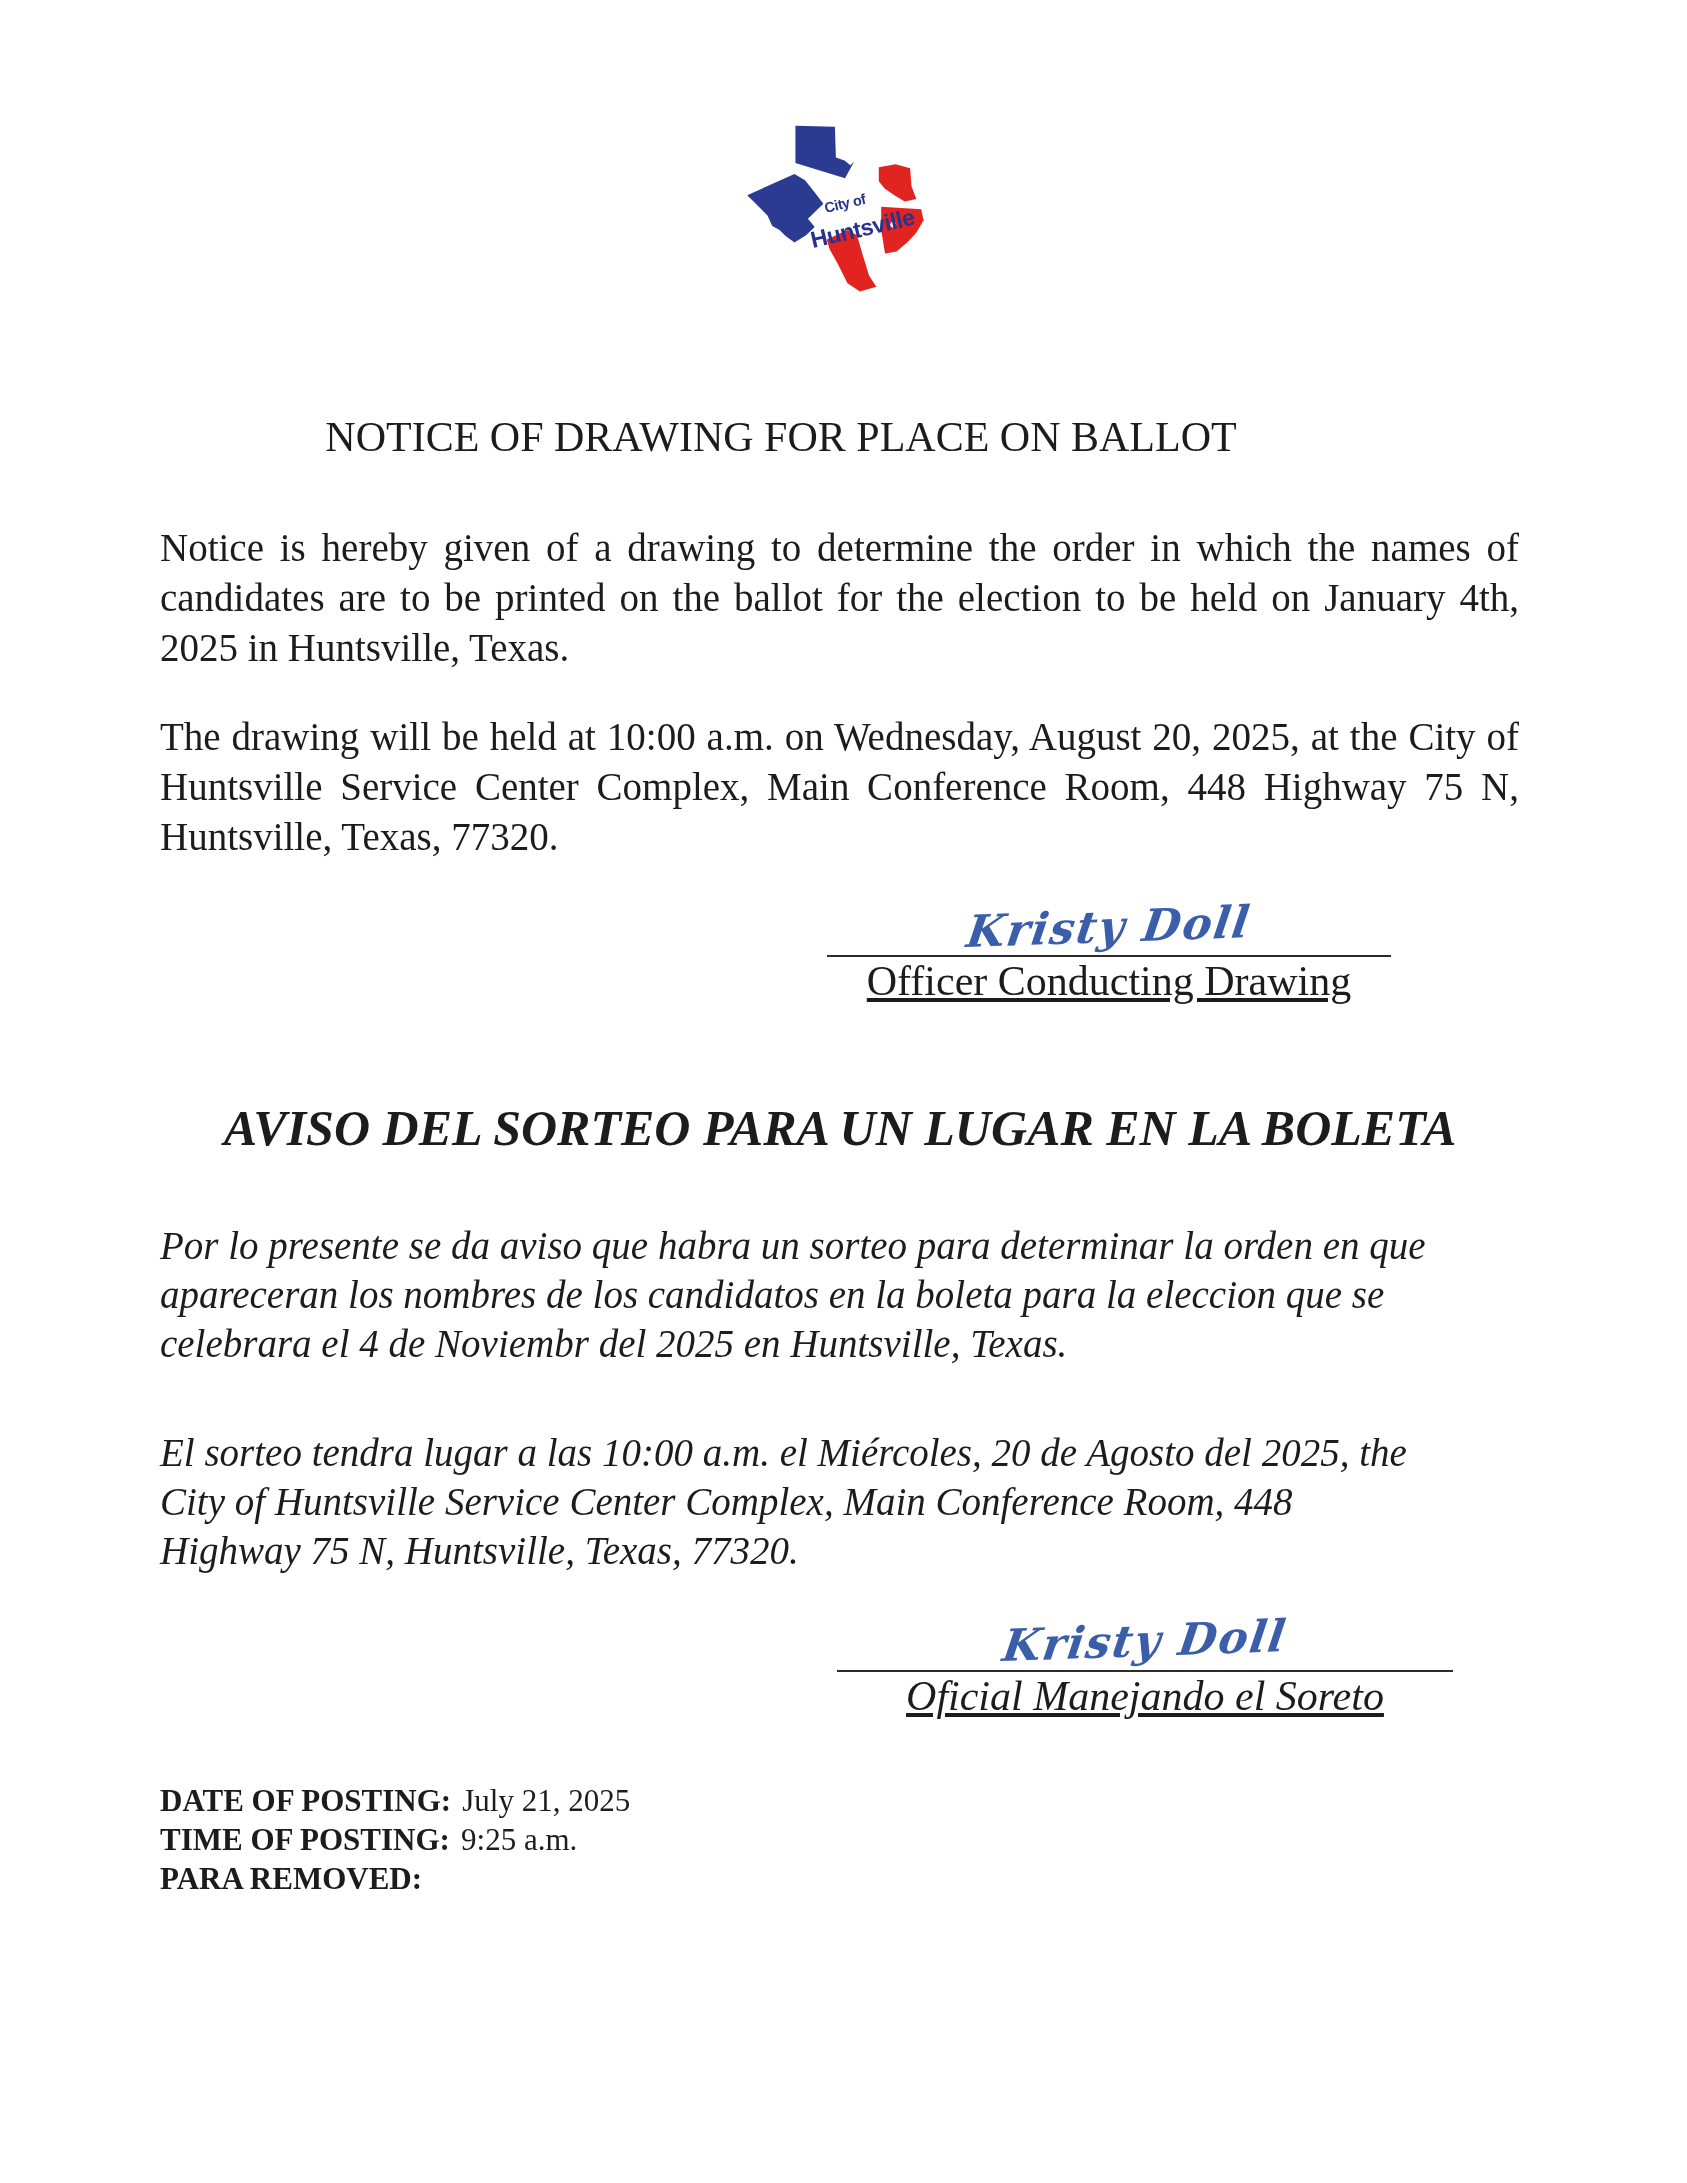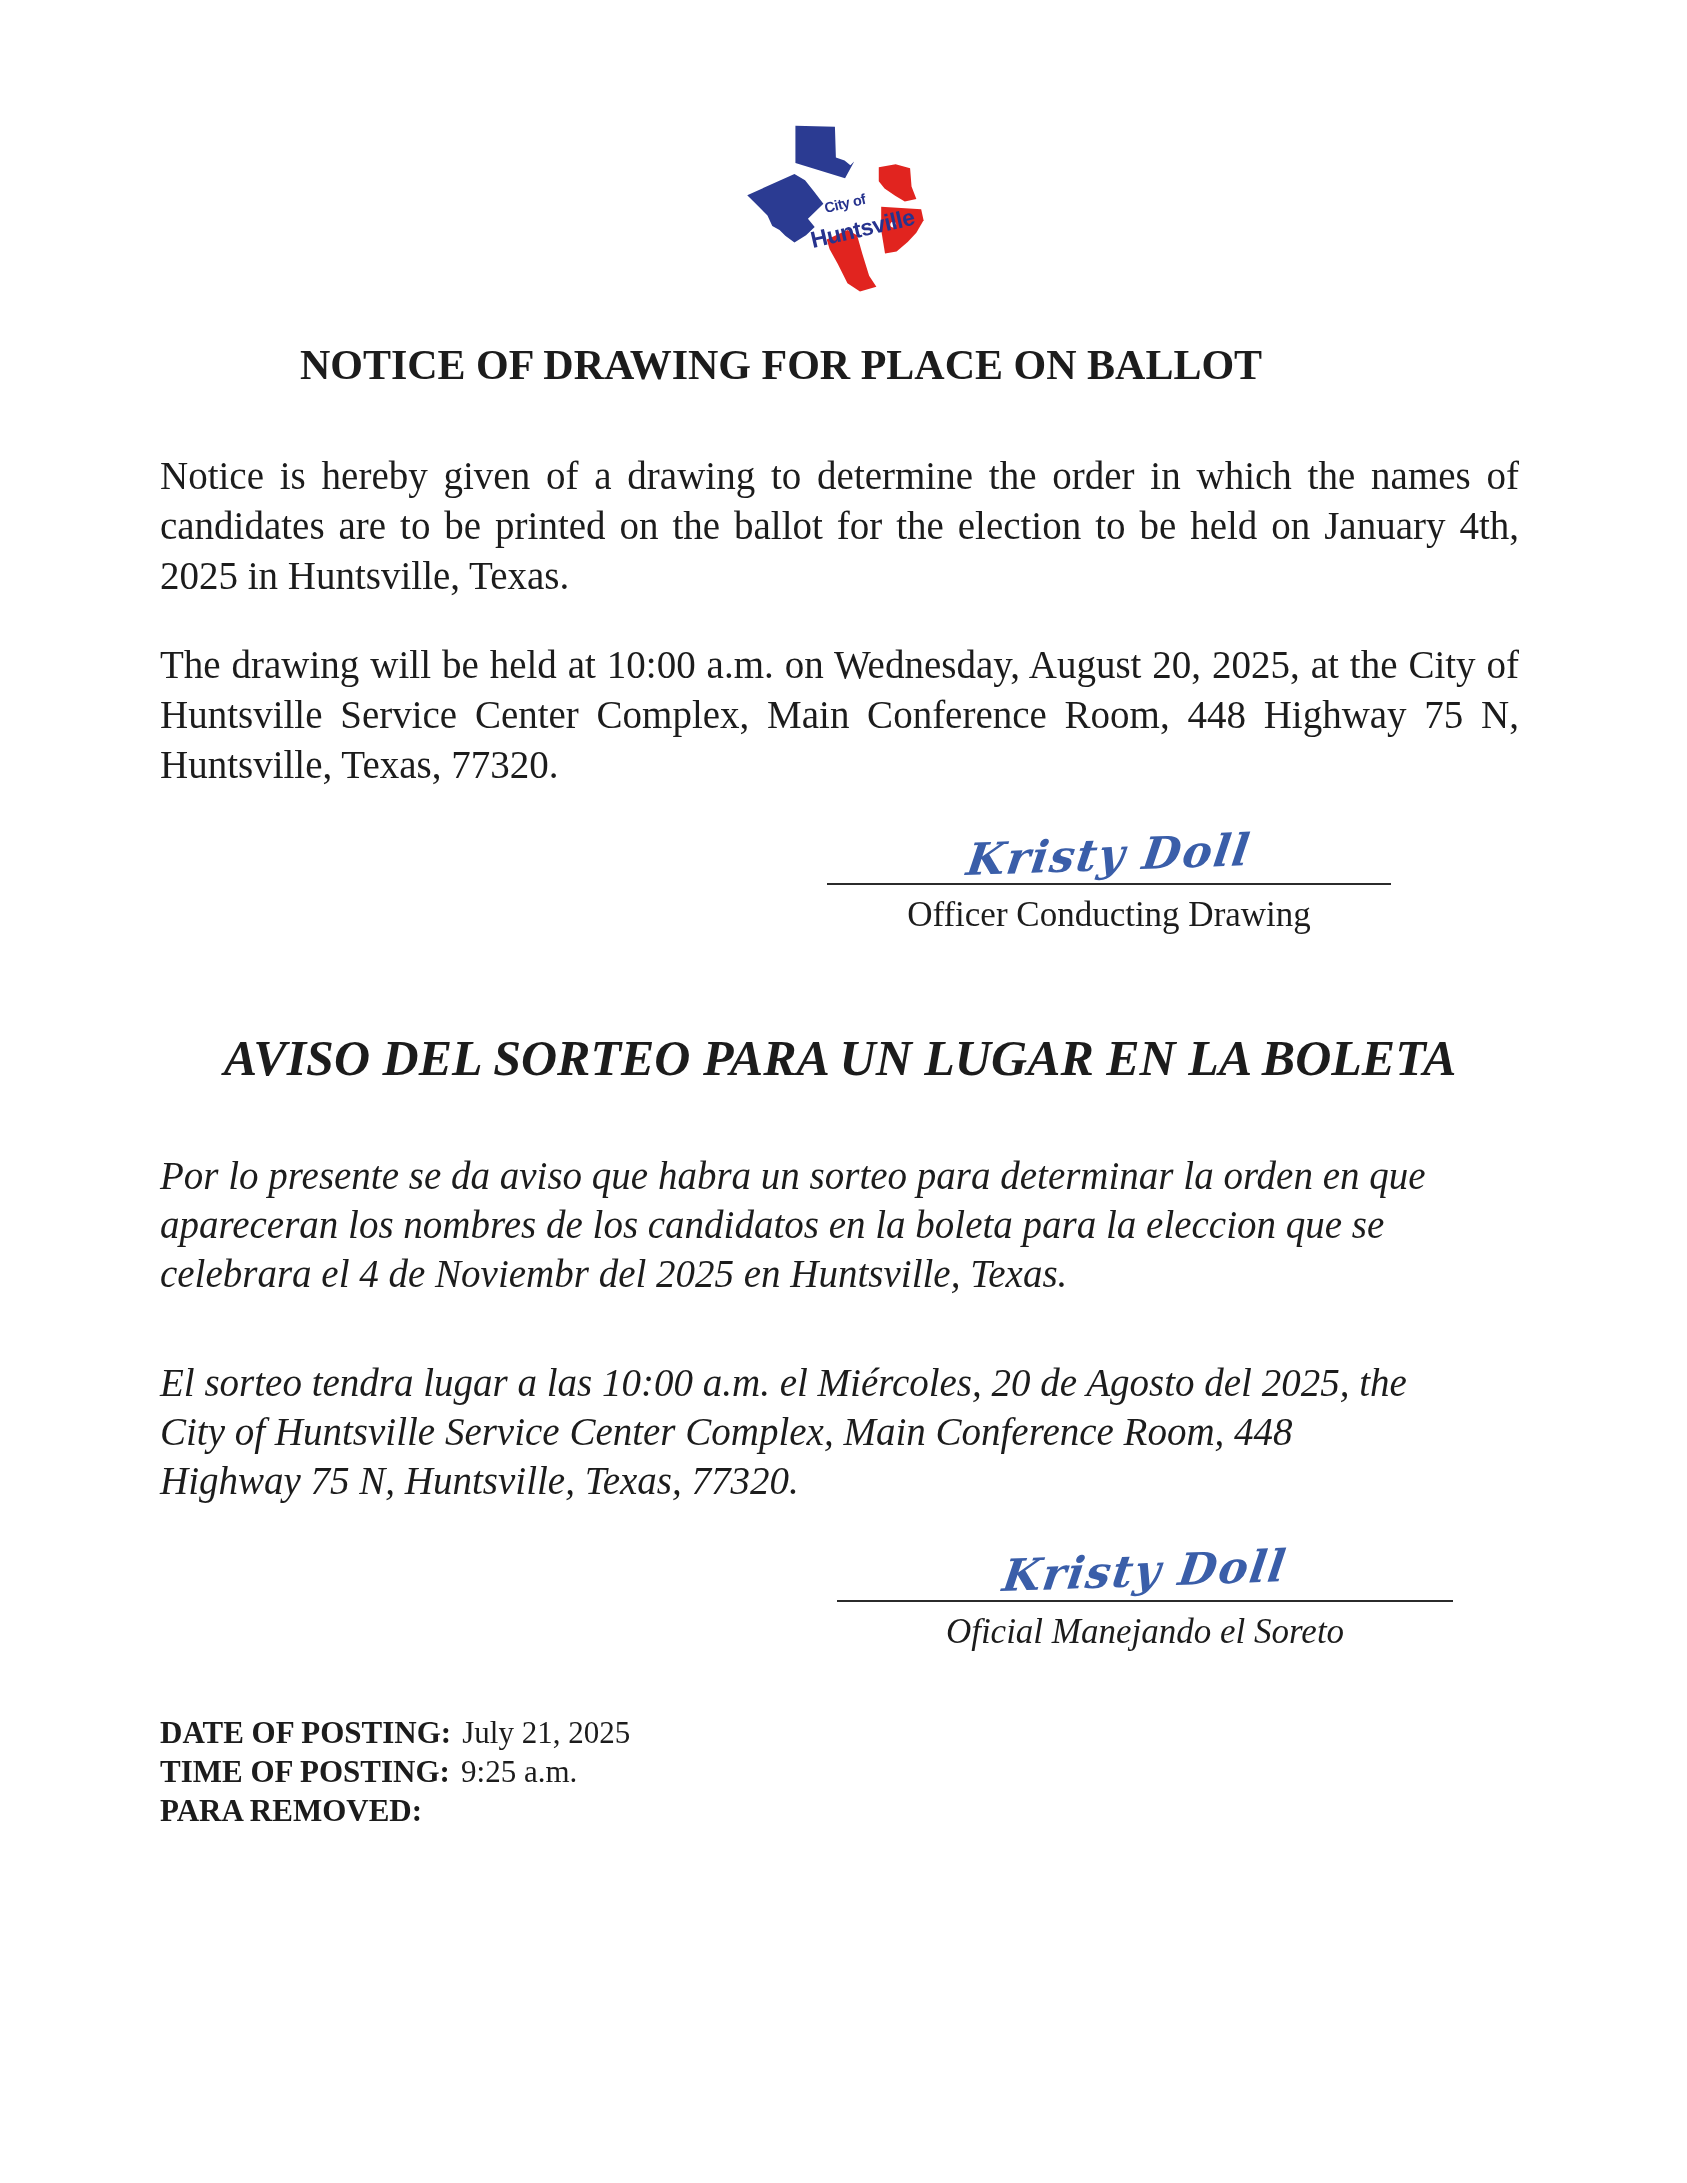--- a/index.html
+++ b/index.html
@@ -13,25 +13,25 @@
     overflow: hidden;
     font-family: "Liberation Serif", "DejaVu Serif", serif;
     color: #1c1c1c;
   }
 
   .logo-wrap { padding-top: 107px; display: flex; justify-content: center; }
   .logo-wrap svg { width: 212px; height: 200px; margin-left: -15px; }
   .logo-text { font-family: "Liberation Sans", sans-serif; font-weight: bold; letter-spacing: -1px; }
 
   .title-en {
-    margin-top: 34px;
+    margin-top: 106px;
     margin-right: 118px;
     text-align: center;
     font-size: 42px;
-    font-weight: bold;
+    font-weight: normal;
     white-space: nowrap;
   }
 
   .para-en {
     width: 1359px;
     font-size: 39px;
     line-height: 50px;
     text-align: justify;
   }
   #para-en1 { margin-top: 62px; }
@@ -44,21 +44,21 @@
   .sig-name {
     display: inline-block;
     font-family: "DejaVu Serif", serif;
     font-style: italic;
     font-weight: bold;
     font-size: 44px;
     letter-spacing: 1.7px;
     transform: rotate(-2deg) skewX(-10deg);
   }
   .sig-rule { border-bottom: 2.5px solid #2b2b2b; }
-  .sig-caption { font-size: 35px; padding-top: 10px; }
+  .sig-caption { font-size: 42px; padding-top: 0; text-decoration: underline; }
   .sig-caption.es { font-style: italic; }
 
   .title-es {
     margin-top: 94px;
     text-align: center;
     font-size: 50px;
     font-weight: bold;
     font-style: italic;
     white-space: nowrap;
   }

